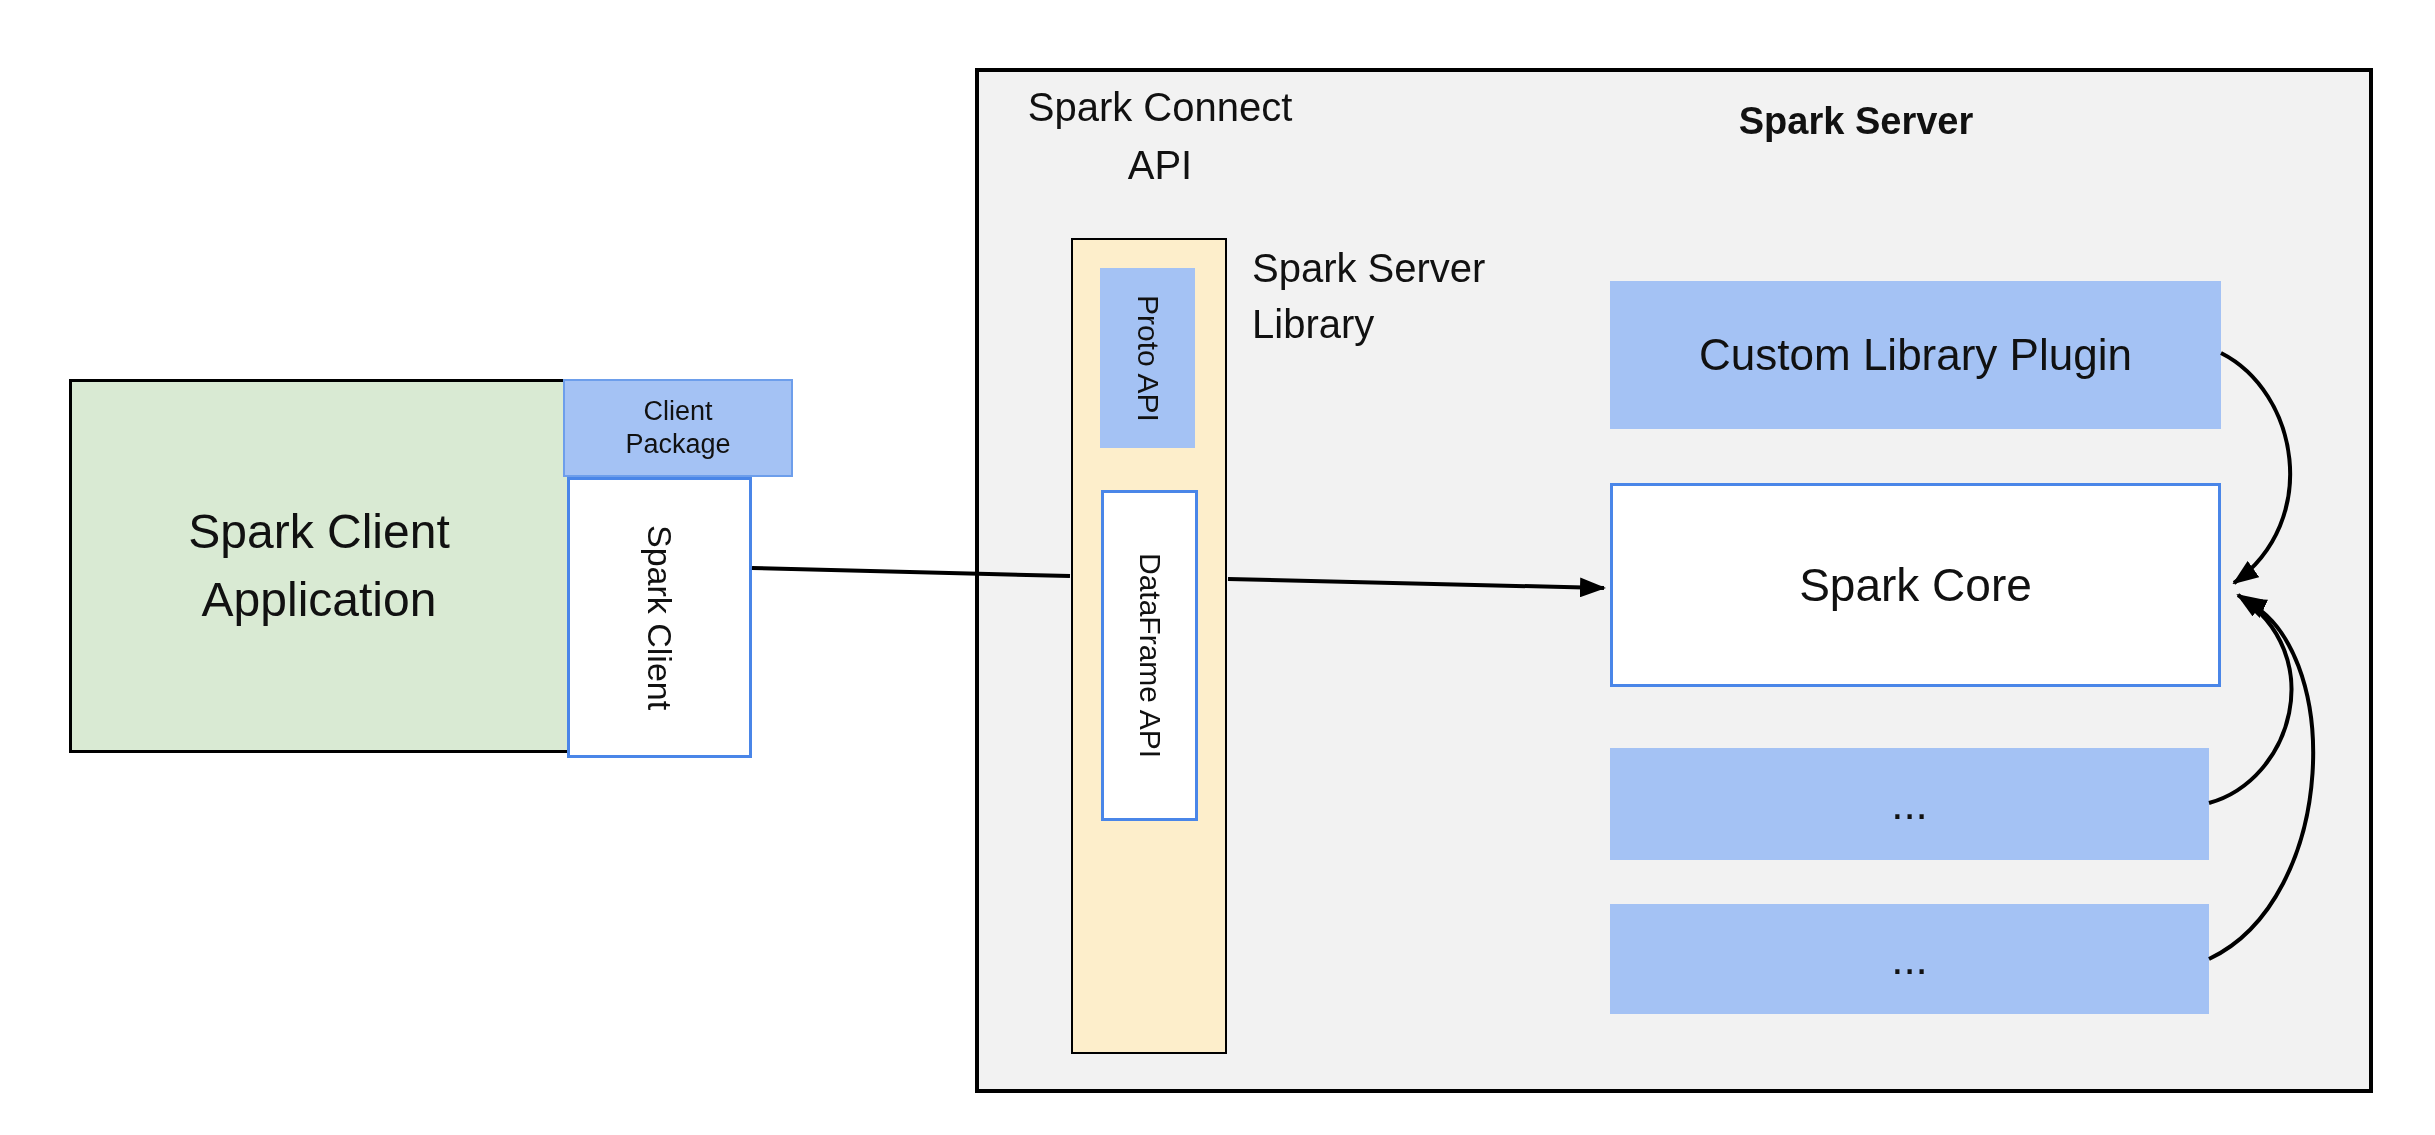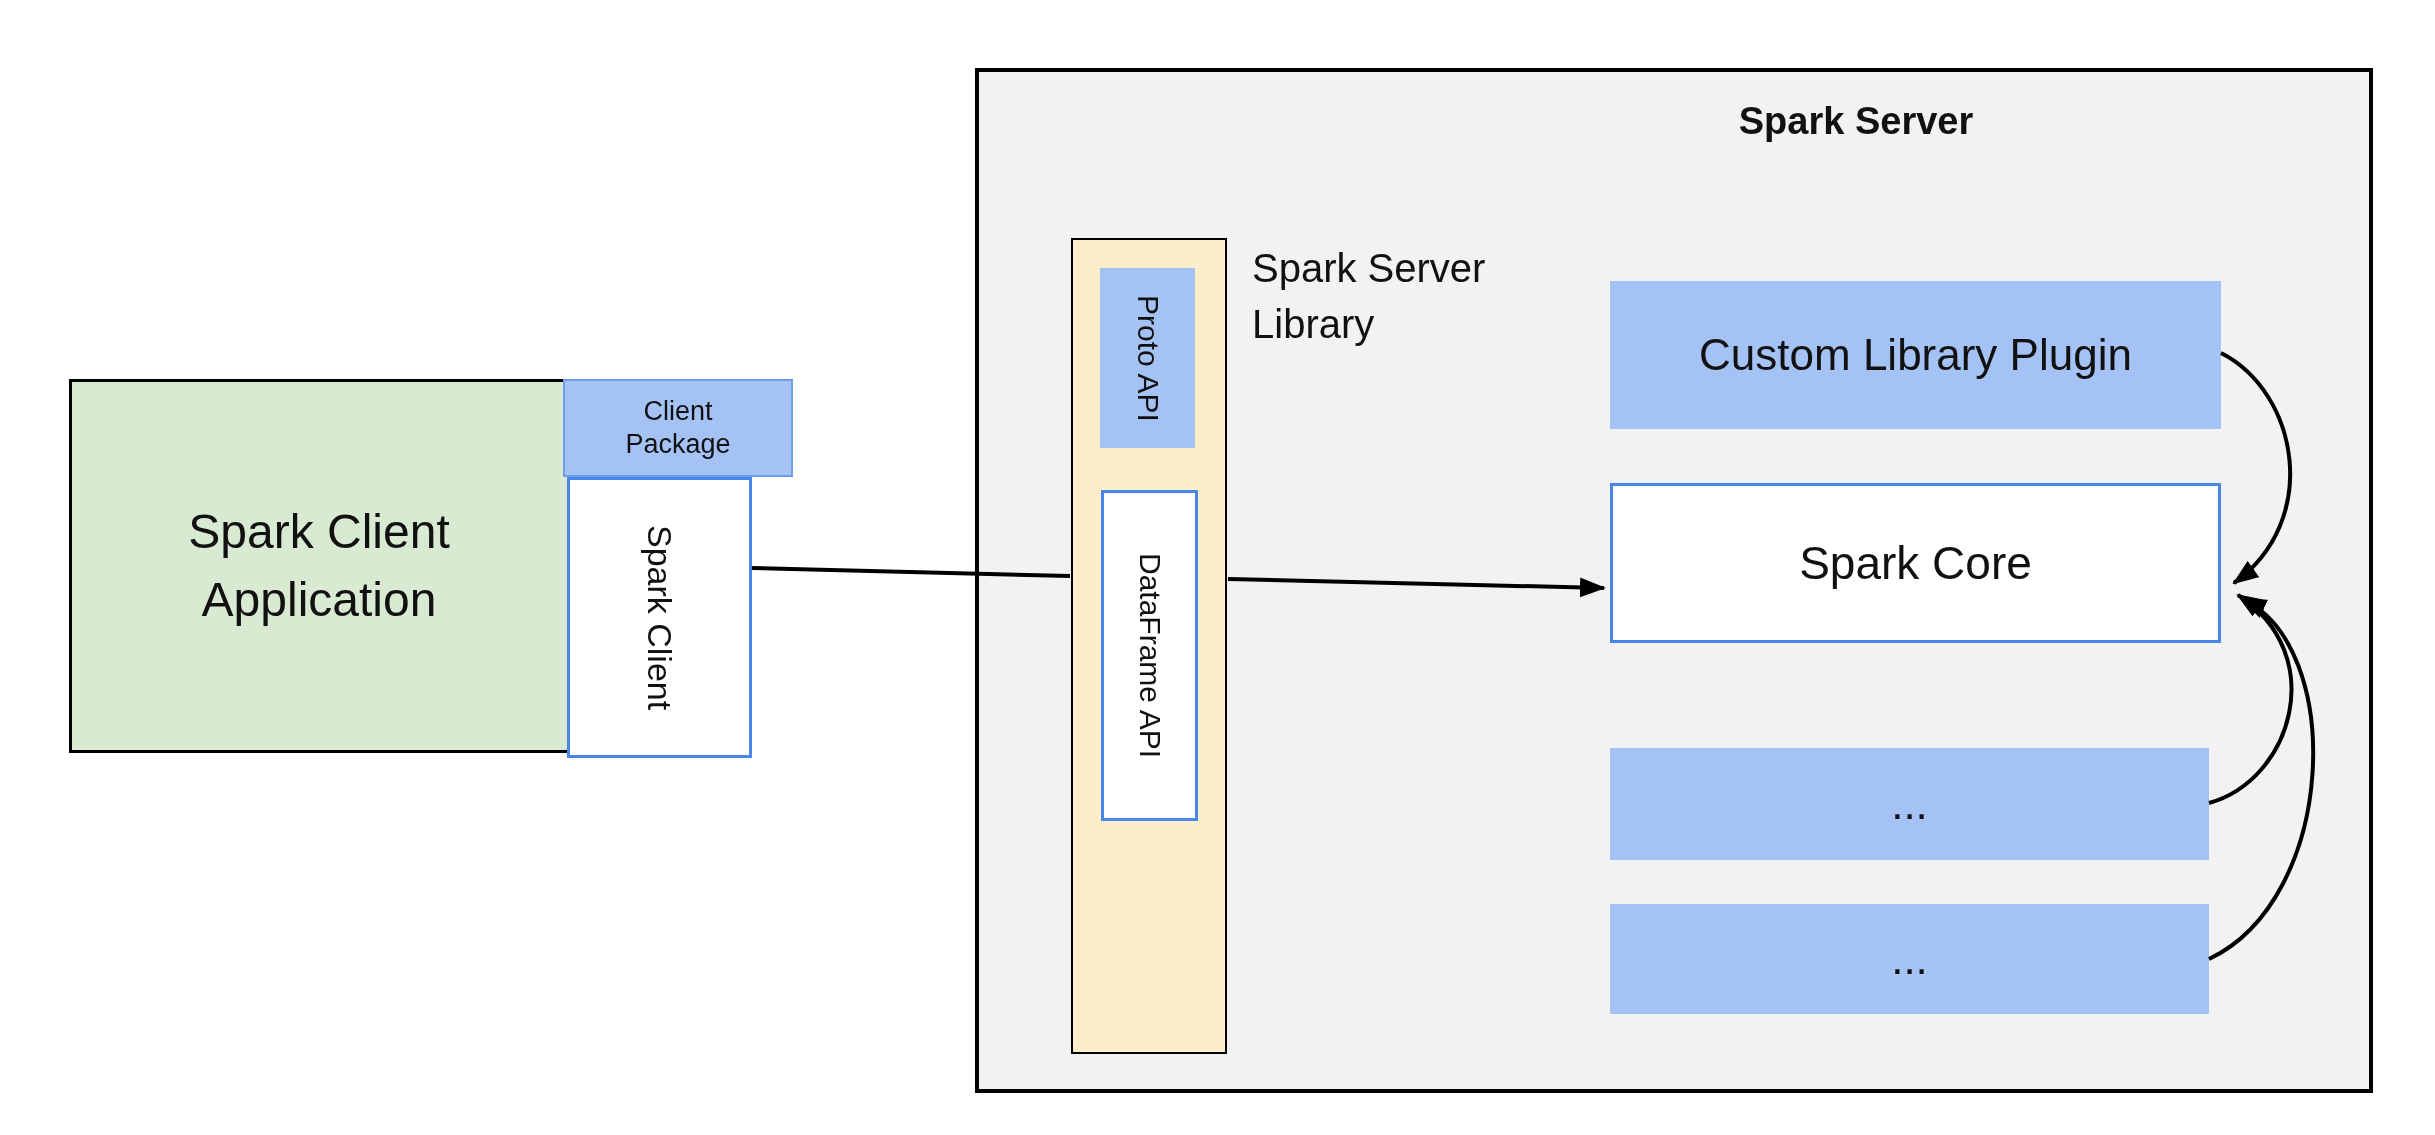--- a/index.html
+++ b/index.html
@@ -89,21 +89,21 @@
   }
 
   
   .clp-box{
     left:1610px;top:281px;width:611px;height:148px;
     background:var(--blue-fill);
     font-size:44px;
     z-index:3;
   }
   .spark-core-box{
-    left:1610px;top:483px;width:611px;height:160px;
+    left:1610px;top:483px;width:611px;height:204px;
     background:#ffffff;
     border:3px solid var(--blue-border);
     font-size:46px;
     z-index:3;
   }
   .dots-box-1{
     left:1610px;top:748px;width:599px;height:112px;
     background:var(--blue-fill);
     font-size:44px;
     z-index:3;
@@ -139,20 +139,22 @@
 
   <div class="abs client-package center pre">Client
 Package</div>
 
   <div class="abs spark-client-box center">
     <span class="vtext">Spark Client</span>
   </div>
 
   <div class="abs gray-box"></div>
 
+  <div class="abs connect-title center pre">Spark Connect
+API</div>
 
   <div class="abs server-title center">Spark Server</div>
 
   <div class="abs yellow-box"></div>
 
   <div class="abs proto-box center">
     <span class="vtext">Proto API</span>
   </div>
 
   <div class="abs dataframe-box center">

